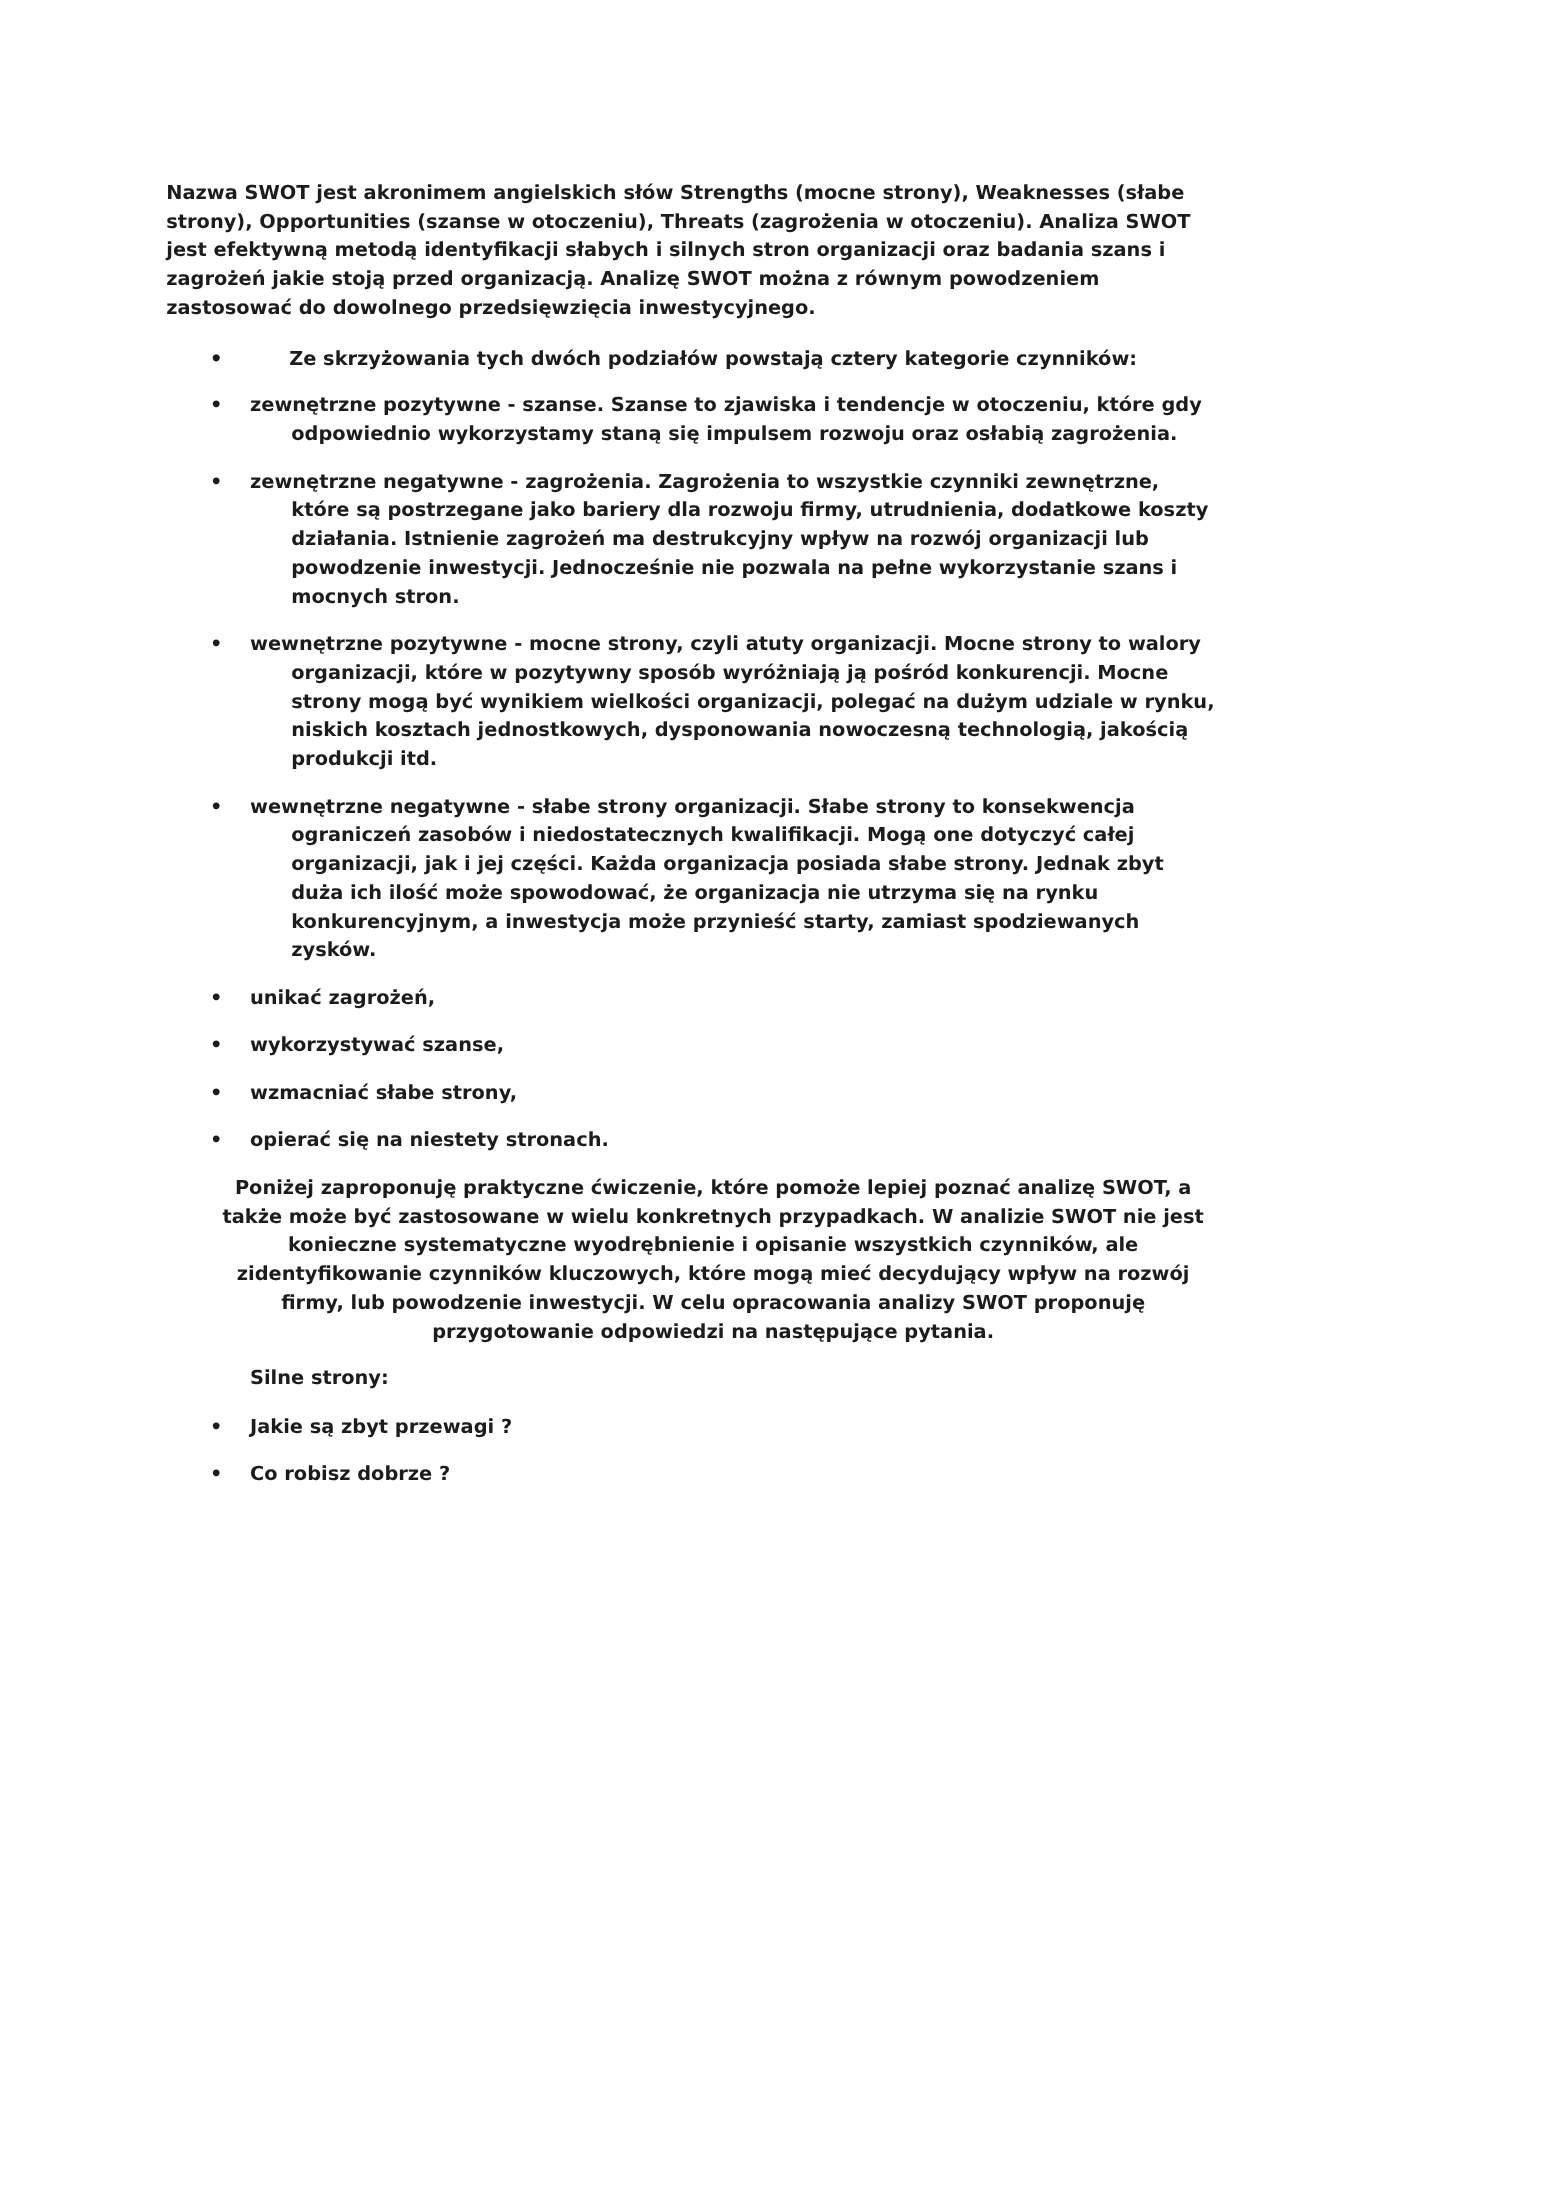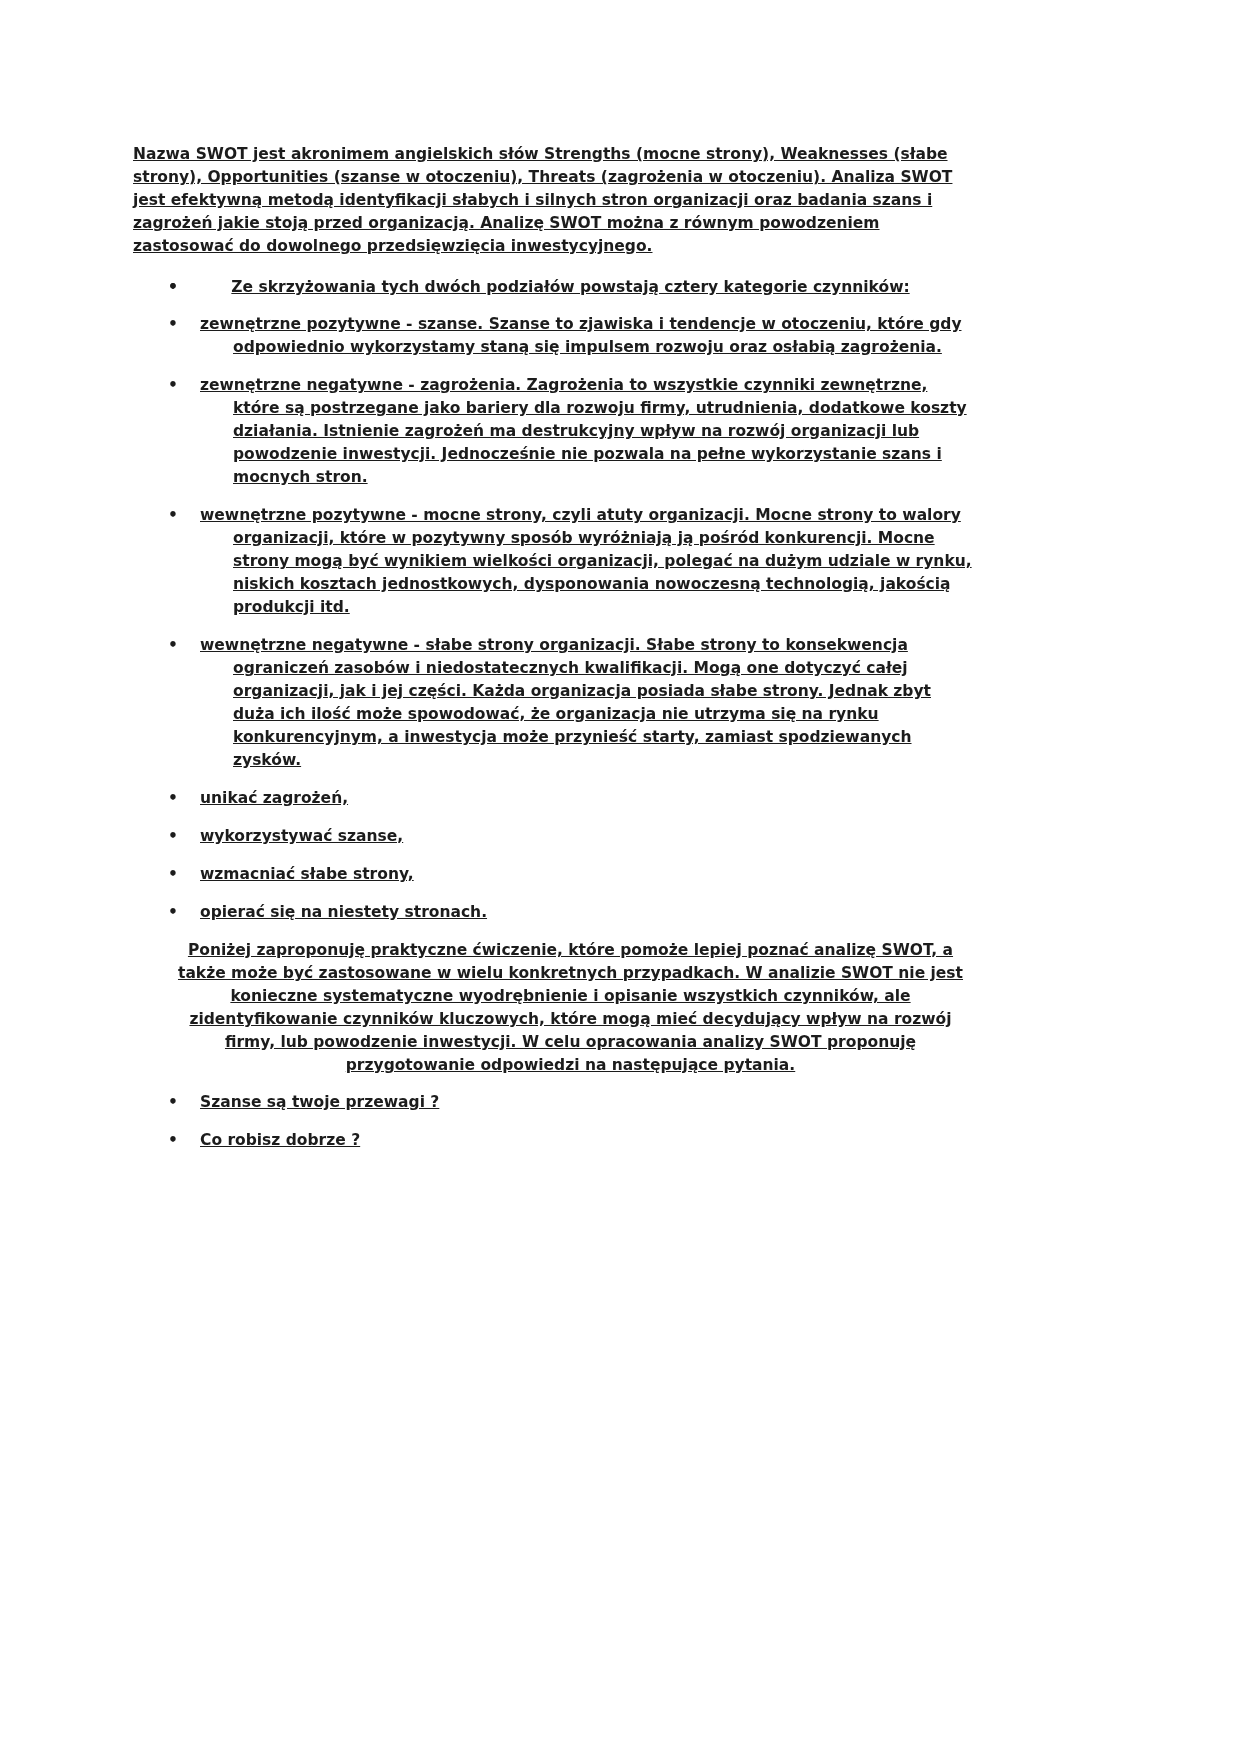--- a/index.html
+++ b/index.html
@@ -13,21 +13,20 @@
     font-family: "DejaVu Sans", "Liberation Sans", sans-serif;
     font-weight: bold;
     color: #1c1c1c;
     font-size: 15.5px;
     line-height: 23px;
     -webkit-font-smoothing: antialiased;
   }
   .page {
     padding: 143px 0 60px 133px;
     width: 840px;
-    text-decoration: underline;
   }
   .para {
     margin: 0 0 18px 0;
   }
   .para.indent-1 {
     margin-left: 35px;
     margin-bottom: 14px;
     text-align: center;
   }
   .heading-sub {
@@ -101,25 +100,26 @@
       <span>wzmacniać słabe strony,</span>
     </div>
     <div class="li">
       <span class="marker">•</span>
       <span>opierać się na niestety stronach.</span>
     </div>
   </div>
 
   <p class="para indent-1">Poniżej zaproponuję praktyczne ćwiczenie, które pomoże lepiej poznać analizę SWOT, a także może być zastosowane w wielu konkretnych przypadkach. W analizie SWOT nie jest konieczne systematyczne wyodrębnienie i opisanie wszystkich czynników, ale zidentyfikowanie czynników kluczowych, które mogą mieć decydujący wpływ na rozwój firmy, lub powodzenie inwestycji. W celu opracowania analizy SWOT proponuję przygotowanie odpowiedzi na następujące pytania.</p>
 
+  <p class="para heading-sub">Silne strony:</p>
 
   <div class="blist">
     <div class="li">
       <span class="marker">•</span>
-      <span>Szanse są twoje przewagi ?</span>
+      <span>Jakie są zbyt przewagi ?</span>
     </div>
     <div class="li">
       <span class="marker">•</span>
       <span>Co robisz dobrze ?</span>
     </div>
   </div>
 
 </div>
 
 </body></html>

